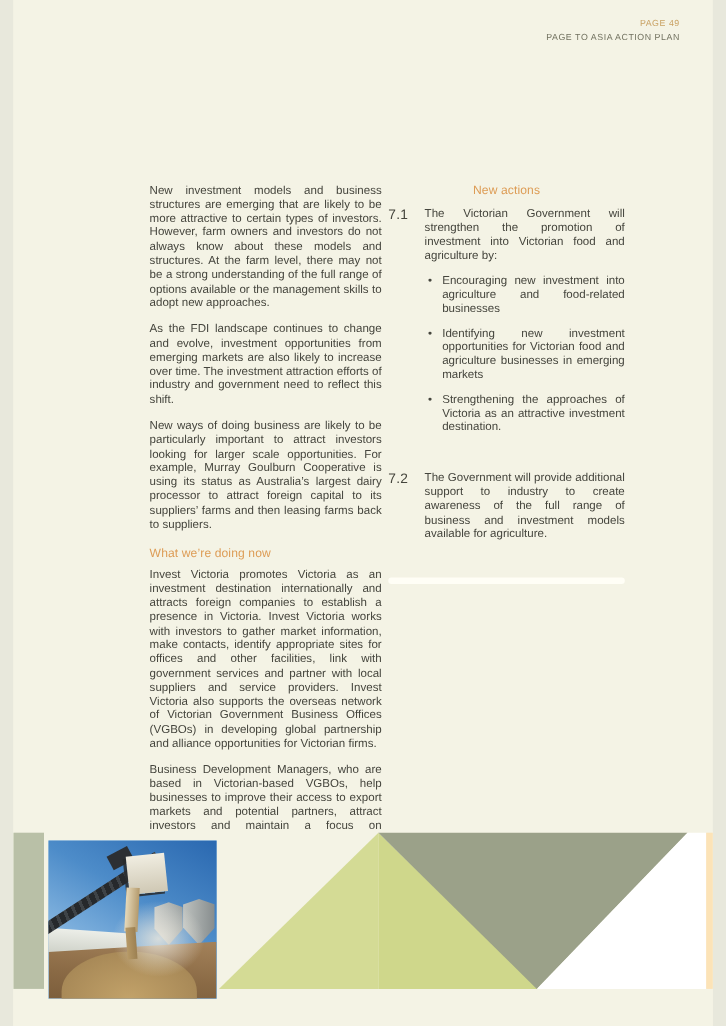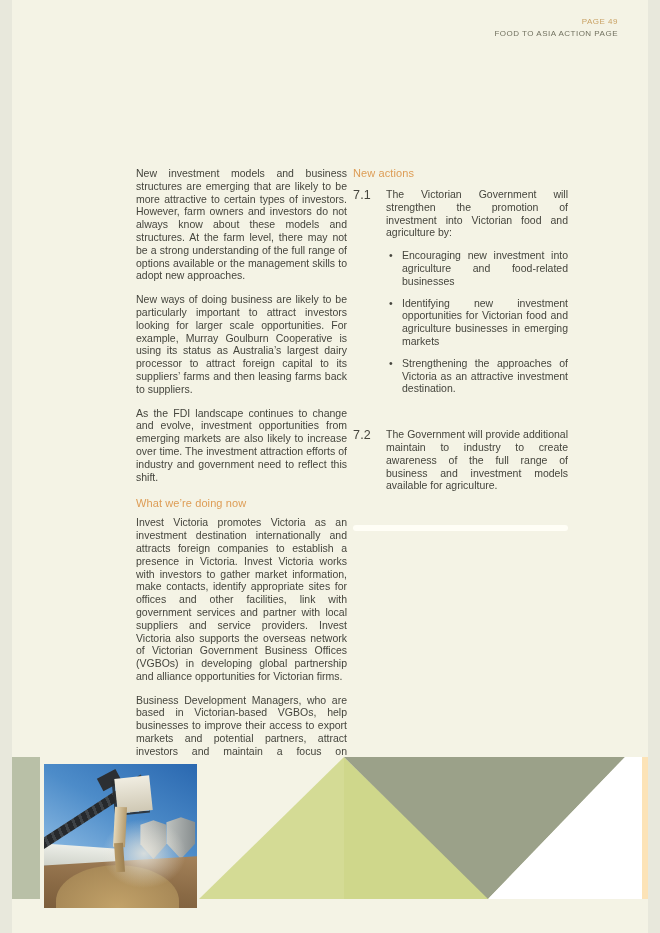--- a/index.html
+++ b/index.html
@@ -19,21 +19,21 @@
   .colR { width:215px; }
   p.body {
     font-size:10.5px; line-height:12.8px; text-align:justify;
     margin-bottom:11px; color:#45453d;
   }
   p.body:last-child { margin-bottom:0; }
   h3.sect {
     font-size:11px; font-weight:normal; color:#dd9c55;
     margin:14px 0 7px 0; letter-spacing:.1px;
   }
-  .colR h3.sect { margin-top:0; margin-bottom:9px; }
+  .colR h3.sect { margin-top:0; margin-bottom:9px;text-align:center; }
   
   .action { display:flex; margin-bottom:24px; }
   .action .num {
     width:33px; flex:none; font-size:12.5px; color:#45453d; letter-spacing:.2px;
   }
   .action .abody { flex:1; }
   .action .abody > p.body { margin-bottom:9px; }
   ul.blts { list-style:none; margin-top:10px; }
   ul.blts li {
     position:relative; padding-left:16px; margin-bottom:9px;
@@ -65,29 +65,29 @@
   .ph-spout  { left:46%; top:30%; width:8%; height:28%; background:linear-gradient(90deg,#e6d9ba,#b49a6c); transform:rotate(3deg); }
   .ph-stream { left:46.5%; top:55%; width:6%; height:20%; background:linear-gradient(90deg,#b79a67,#9c8052); transform:rotate(-4deg); }
 </style>
 </head>
 <body>
 
 <div class="page">
 
   <div class="hdr">
     <div class="pg">PAGE 49</div>
-    <div class="ttl">FOOD TO ASIA ACTION PAGE</div>
+    <div class="ttl">PAGE TO ASIA ACTION PLAN</div>
   </div>
 
   <div class="cols">
 
     <div class="colL">
       <p class="body">New investment models and business structures are emerging that are likely to be more attractive to certain types of investors. However, farm owners and investors do not always know about these models and structures. At the farm level, there may not be a strong understanding of the full range of options available or the management skills to adopt new approaches.</p>
+      <p class="body">As the FDI landscape continues to change and evolve, investment opportunities from emerging markets are also likely to increase over time. The investment attraction efforts of industry and government need to reflect this shift.</p>
       <p class="body">New ways of doing business are likely to be particularly important to attract investors looking for larger scale opportunities. For example, Murray Goulburn Cooperative is using its status as Australia’s largest dairy processor to attract foreign capital to its suppliers’ farms and then leasing farms back to suppliers.</p>
-      <p class="body">As the FDI landscape continues to change and evolve, investment opportunities from emerging markets are also likely to increase over time. The investment attraction efforts of industry and government need to reflect this shift.</p>
       <h3 class="sect">What we’re doing now</h3>
       <p class="body">Invest Victoria promotes Victoria as an investment destination internationally and attracts foreign companies to establish a presence in Victoria. Invest Victoria works with investors to gather market information, make contacts, identify appropriate sites for offices and other facilities, link with government services and partner with local suppliers and service providers. Invest Victoria also supports the overseas network of Victorian Government Business Offices (VGBOs) in developing global partnership and alliance opportunities for Victorian firms.</p>
       <p class="body">Business Development Managers, who are based in Victorian-based VGBOs, help businesses to improve their access to export markets and potential partners, attract investors and maintain a focus on productivity and growth.</p>
     </div>
 
     <div class="colR">
       <h3 class="sect">New actions</h3>
 
       <div class="action">
         <div class="num">7.1</div>
@@ -97,21 +97,21 @@
             <li>Encouraging new investment into agriculture and food-related businesses</li>
             <li>Identifying new investment opportunities for Victorian food and agriculture businesses in emerging markets</li>
             <li>Strengthening the approaches of Victoria as an attractive investment destination.</li>
           </ul>
         </div>
       </div>
 
       <div class="action">
         <div class="num">7.2</div>
         <div class="abody">
-          <p class="body">The Government will provide additional maintain to industry to create awareness of the full range of business and investment models available for agriculture.</p>
+          <p class="body">The Government will provide additional support to industry to create awareness of the full range of business and investment models available for agriculture.</p>
         </div>
       </div>
 
       <div class="rule"></div>
     </div>
 
   </div>
 
   <div class="band">
     <svg width="660" height="177" viewBox="0 0 660 177">

